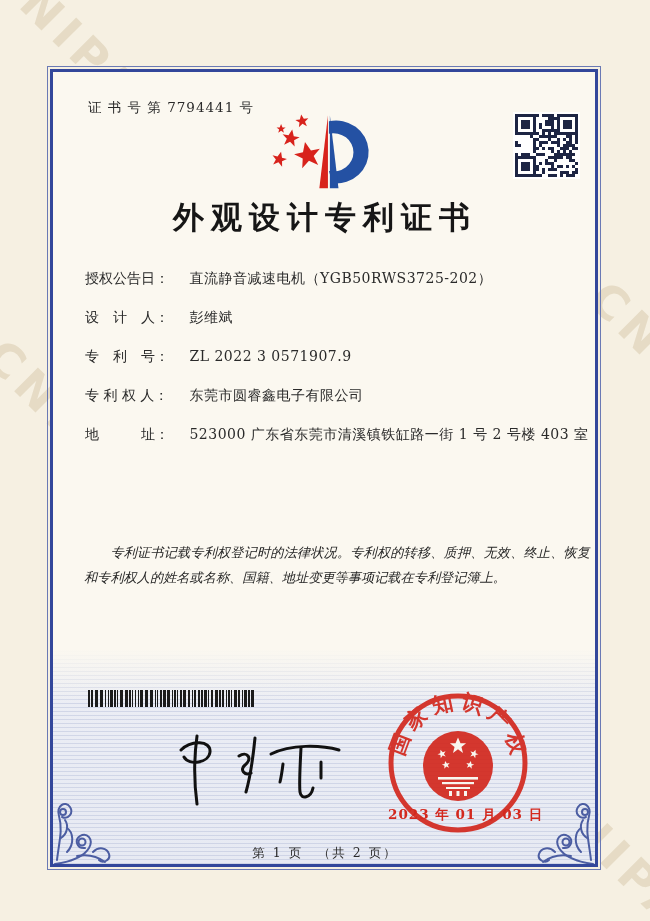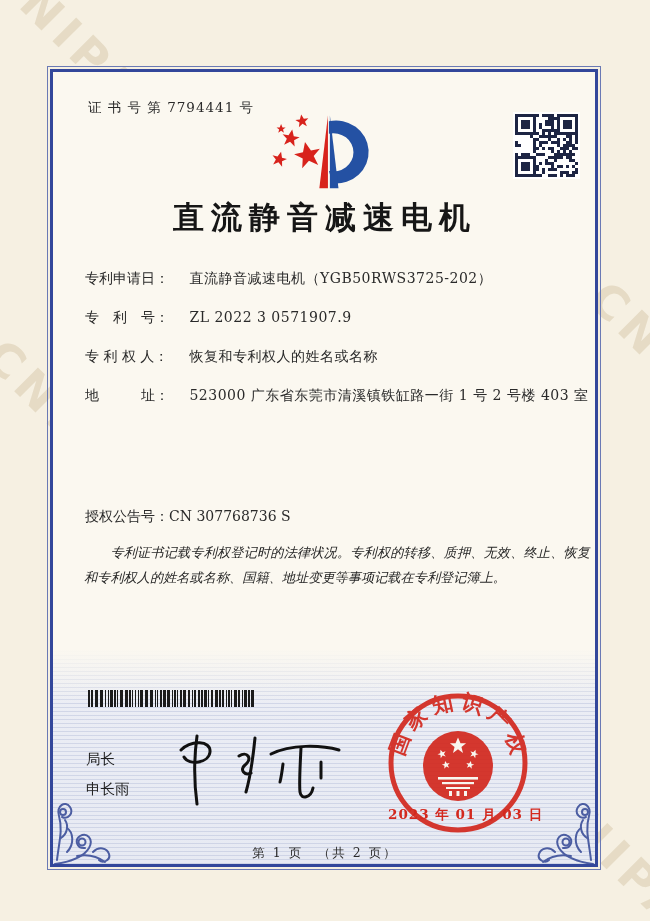--- a/index.html
+++ b/index.html
@@ -378,45 +378,46 @@
       <i style="left:26px;top:62px"></i>
       <i style="left:35px;top:62px"></i>
       <i style="left:38px;top:62px"></i>
       <i style="left:41px;top:62px"></i>
       <i style="left:47px;top:62px"></i>
       <i style="left:53px;top:62px"></i>
       <i style="left:56px;top:62px"></i>
       <i style="left:59px;top:62px"></i>
     </div>
 
-  <div class="title">直流静音减速电机</div>
+  <div class="title">外观设计专利证书</div>
 
   <div class="fields">
     <div class="frow">
-      <span class="flabel">专利申请日：</span>
+      <span class="flabel">授权公告日：</span>
       <span class="fvalue">直流静音减速电机（YGB50RWS3725-202）</span>
+    </div>
+    <div class="frow">
+      <span class="flabel">设　计　人：</span>
+      <span class="fvalue">彭维斌</span>
     </div>
     <div class="frow">
       <span class="flabel">专　利　号：</span>
       <span class="fvalue">ZL 2022 3 0571907.9</span>
     </div>
     <div class="frow">
       <span class="flabel">专 利 权 人：</span>
-      <span class="fvalue">恢复和专利权人的姓名或名称</span>
+      <span class="fvalue">东莞市圆睿鑫电子有限公司</span>
     </div>
     <div class="frow">
       <span class="flabel">地　　　址：</span>
       <span class="fvalue">523000 广东省东莞市清溪镇铁缸路一街 1 号 2 号楼 403 室</span>
     </div>
   </div>
 
   <div class="grant-row">
-    <div class="grant-right">
-      <span>授权公告号：</span><span>CN 307768736 S</span>
-    </div>
   </div>
 
   <div class="paras">
     <p>专利证书记载专利权登记时的法律状况。专利权的转移、质押、无效、终止、恢复和专利权人的姓名或名称、国籍、地址变更等事项记载在专利登记簿上。</p>
   </div>
 
   <div class="barcode">
       <i style="left:0px;width:2px"></i>
       <i style="left:3px;width:2px"></i>
       <i style="left:7px;width:3px"></i>
@@ -460,24 +461,20 @@
       <i style="left:140px;width:2px"></i>
       <i style="left:143px;width:1px"></i>
       <i style="left:146px;width:3px"></i>
       <i style="left:150px;width:2px"></i>
       <i style="left:154px;width:1px"></i>
       <i style="left:156px;width:3px"></i>
       <i style="left:160px;width:2px"></i>
       <i style="left:163px;width:3px"></i>
     </div>
 
-  <div class="comm">
-    <div>局长</div>
-    <div>申长雨</div>
-  </div>
 
   <svg class="sig" viewBox="0 0 195 78">
     <g fill="none" stroke="#111" stroke-width="3" stroke-linecap="round">
       <path d="M34,6 C31,28 31,52 34,74"></path>
       <path d="M18,20 C28,10 48,10 47,22 C46,33 26,36 21,27"></path>
       <path d="M76,26 C84,21 90,28 82,35 C76,40 82,46 88,43"></path>
       <path d="M92,8 C90,28 87,48 83,62"></path>
       <path d="M108,24 C128,14 158,15 176,20"></path>
       <path d="M138,18 C137,38 136,54 137,62 C138,70 148,68 150,58"></path>
       <path d="M120,34 C119,42 118,48 117,52"></path>

